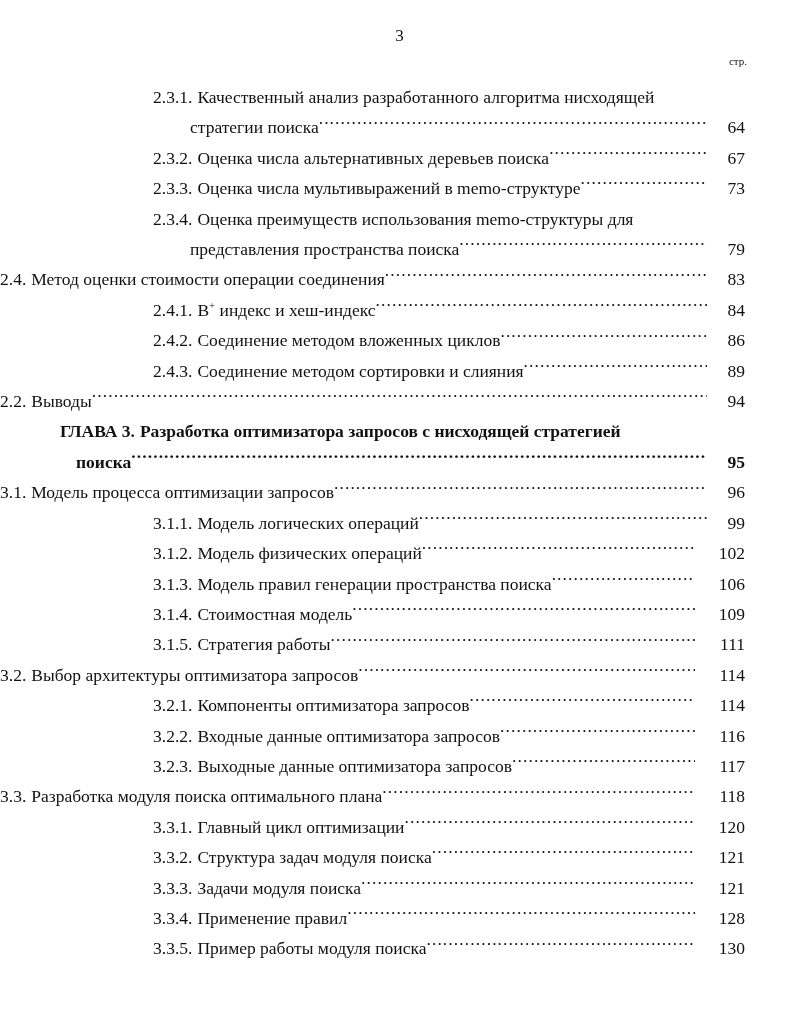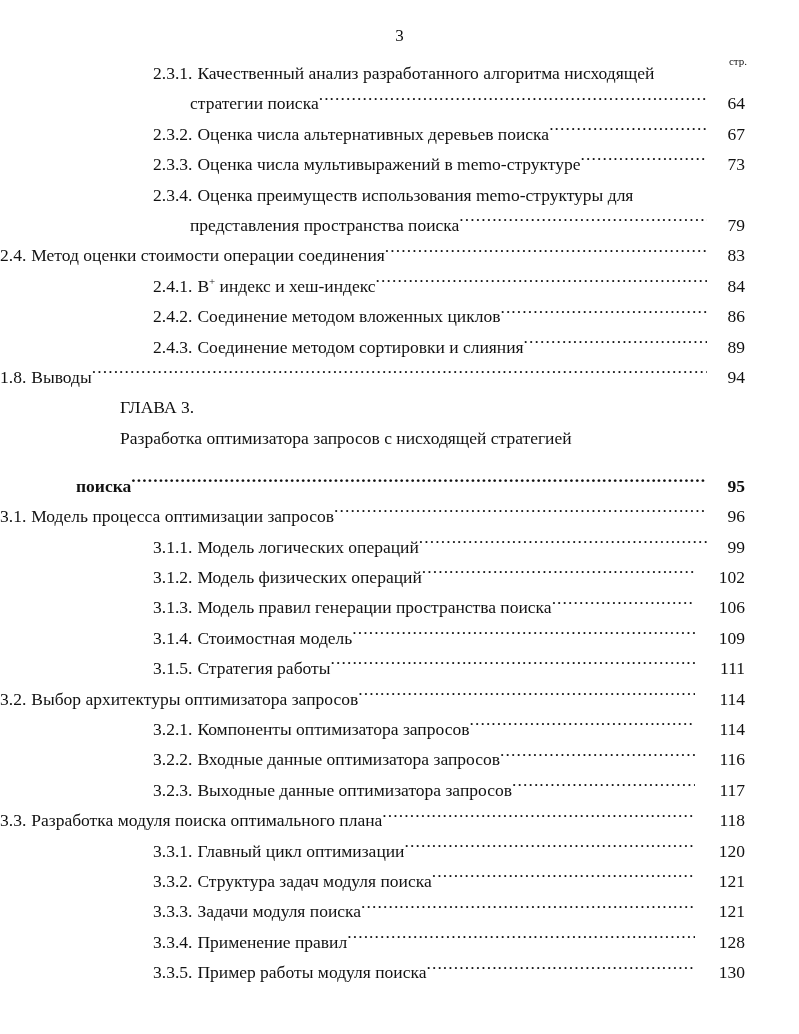--- a/index.html
+++ b/index.html
@@ -38,21 +38,21 @@
     position: absolute;
     top: 51px;
     right: 52px;
     font-size: 11px;
     line-height: 20px;
   }
 
   
   .toc {
     position: absolute;
-    top: 58px;
+    top: 82px;
     left: 0;
     width: 799px;
   }
 
   .toc-entry {
     display: block;
     margin: 0;
     padding: 0;
   }
 
@@ -61,21 +61,21 @@
     align-items: baseline;
     width: 100%;
     box-sizing: border-box;
     padding-right: 54px;
     font-size: 17.5px;
     line-height: 30.4px;
     white-space: nowrap;
   }
 
   
-  .lvl-chapter  { padding-left: 120px; font-weight: normal; flex-direction: column; }
+  .lvl-chapter  { padding-left: 60px; font-weight: bold; }
   .lvl-2        { }
   .lvl-3        { padding-left: 153px; }
   .lvl-cont-3   { padding-left: 190px; }
   .lvl-chapter-cont { padding-left: 76px; font-weight: bold; }
 
   .num {
     flex: 0 0 auto;
     margin-right: 5px;
   }
   .title {
@@ -194,21 +194,21 @@
       <div class="toc-entry">
         <div class="toc-line lvl-3">
           <span class="num">2.4.3.</span>
           <span class="title">Соединение методом сортировки и слияния</span>
           <span class="leader"></span>
           <span class="pg">89</span>
         </div>
       </div>
       <div class="toc-entry">
         <div class="toc-line lvl-2">
-          <span class="num">1.8.</span>
+          <span class="num">2.2.</span>
           <span class="title">Выводы</span>
           <span class="leader"></span>
           <span class="pg">94</span>
         </div>
       </div>
       <div class="toc-entry">
         <div class="toc-line lvl-chapter">
           <span class="num">ГЛАВА 3.</span>
           <span class="title">Разработка оптимизатора запросов с нисходящей стратегией</span>
           <span class="leader none"></span>

